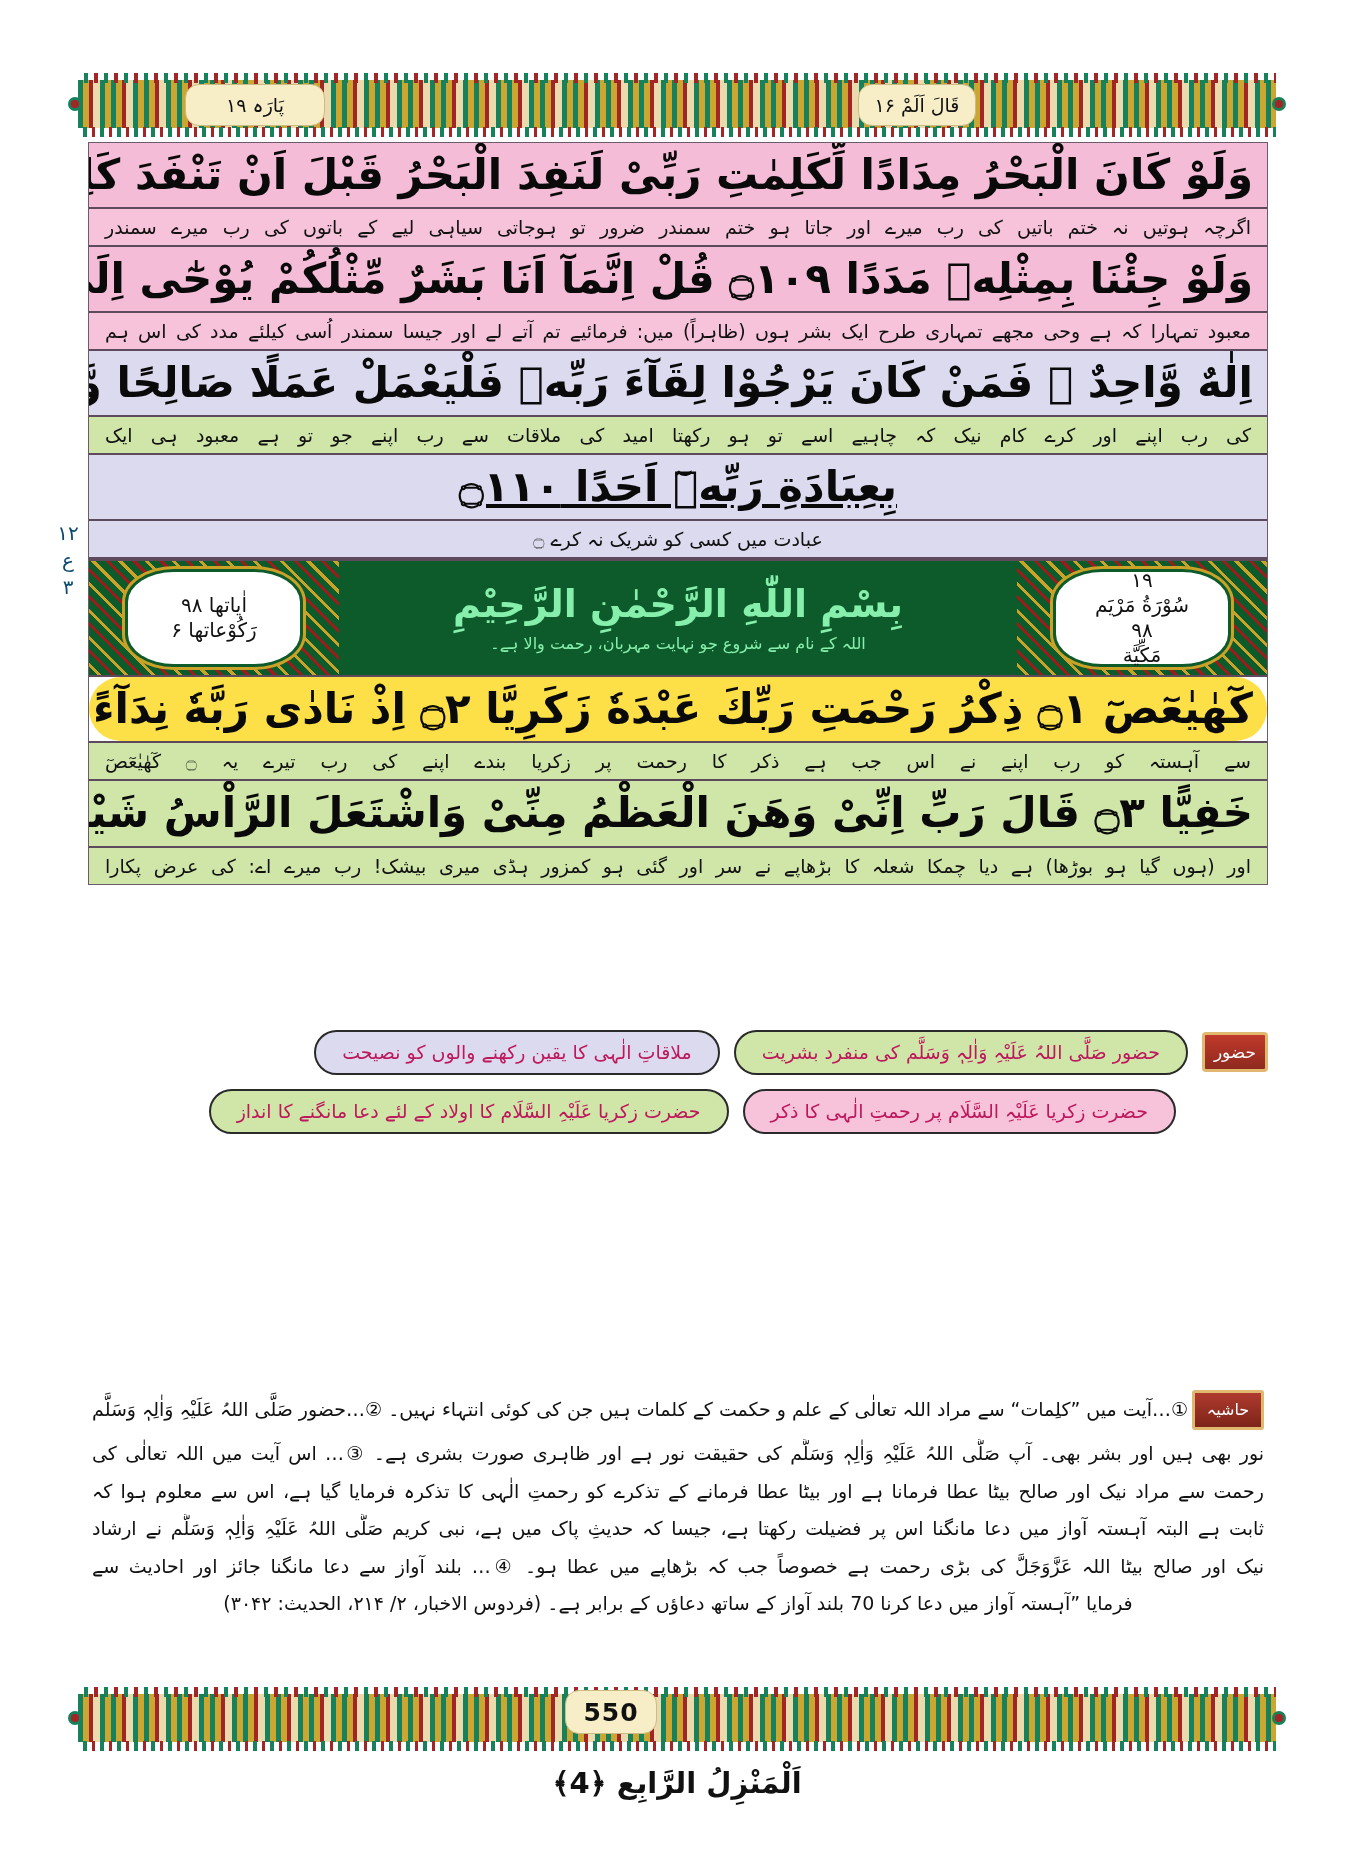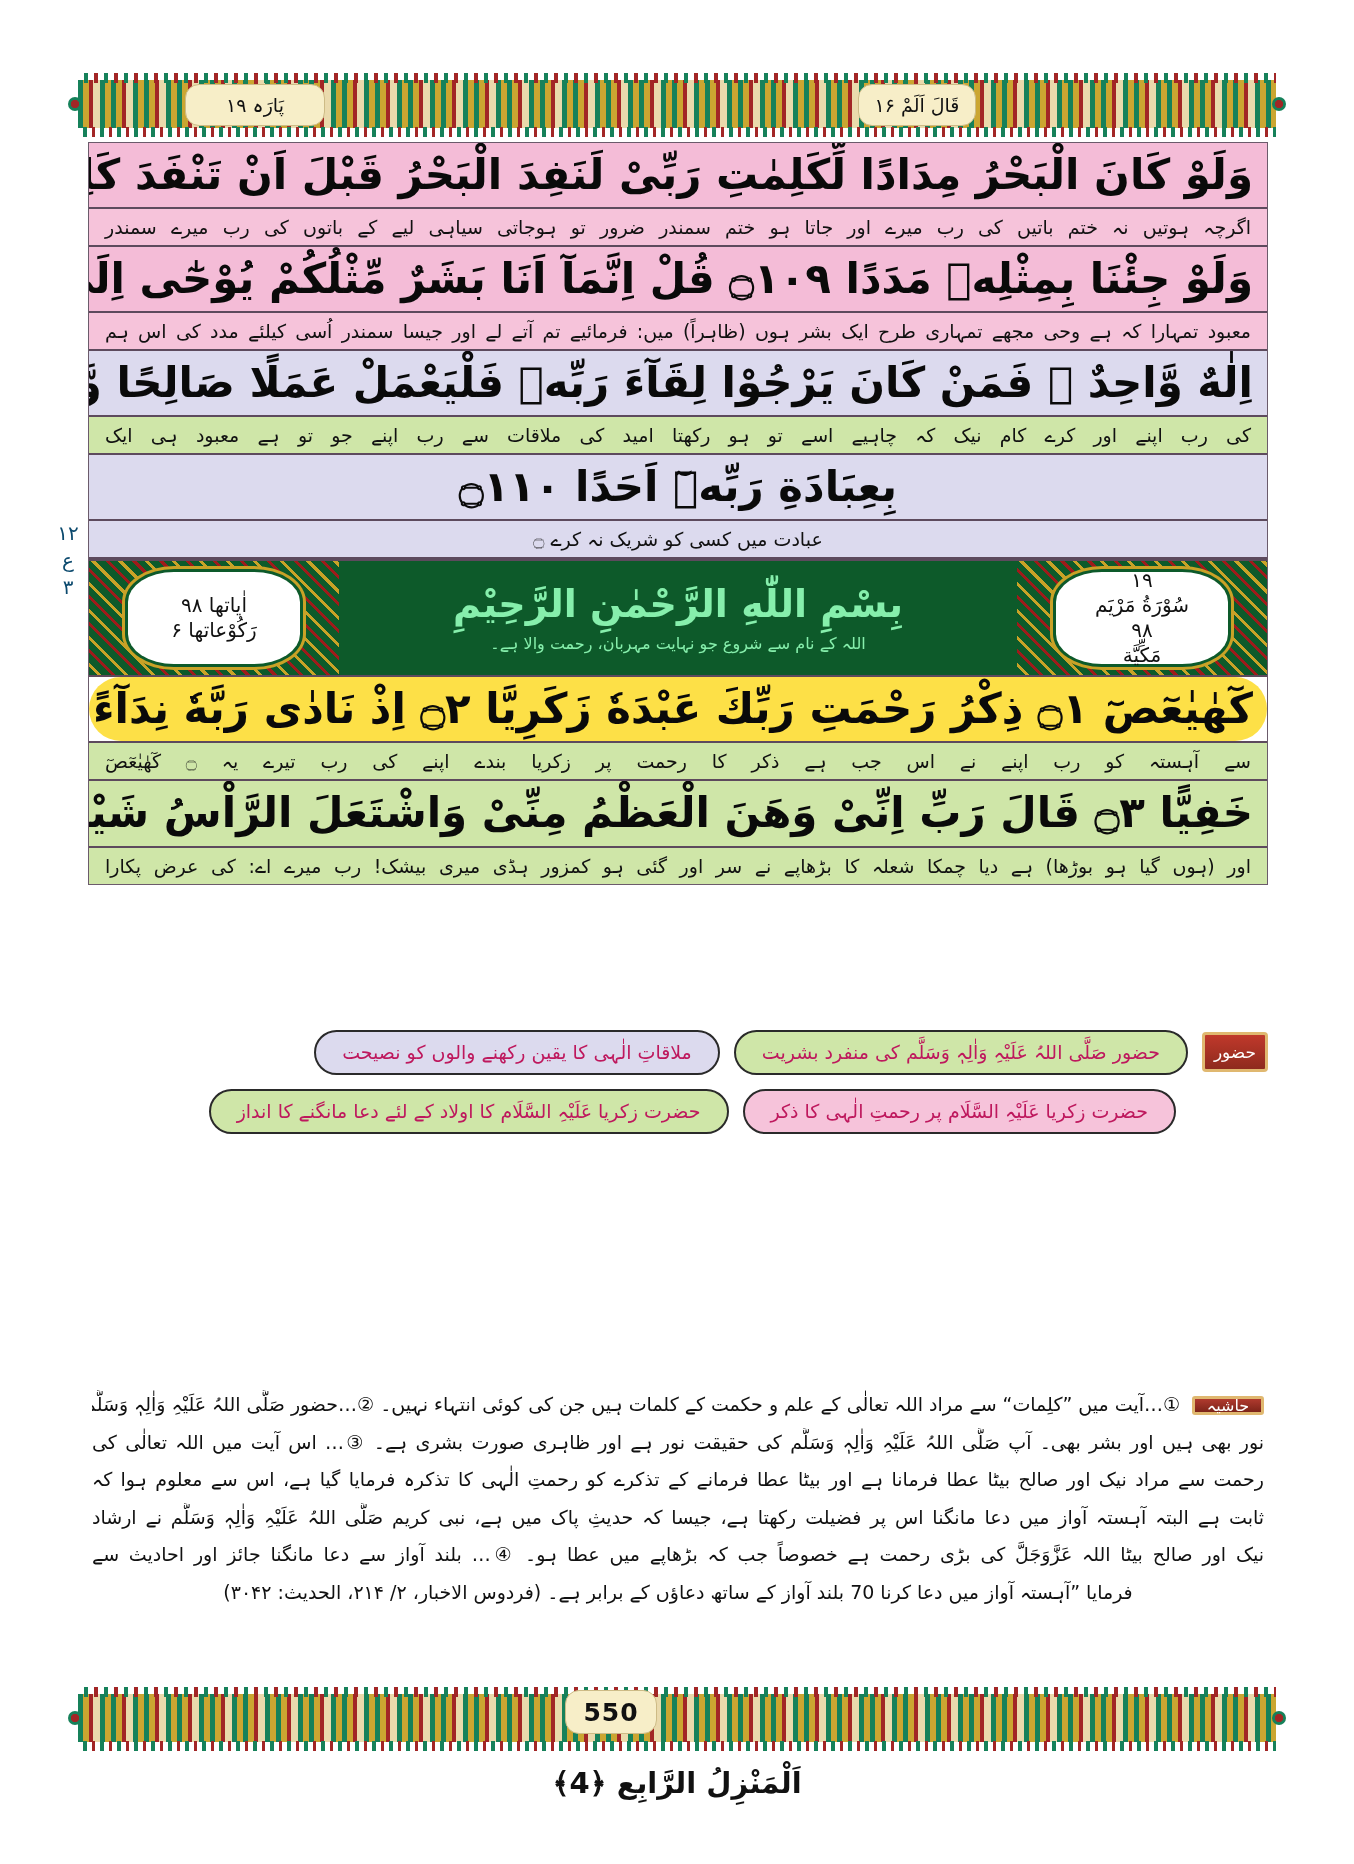--- a/index.html
+++ b/index.html
@@ -200,26 +200,26 @@
   .pill.pink{background:#f6c3da;}
 
   
   .hashiya{
     position:absolute;
     left:92px; top:1390px; width:1172px;
     direction:rtl;
   }
   .hashiya-head{
     display:inline-flex;align-items:center;justify-content:center;
-    width:72px;height:19px;
+    width:72px;height:40px;
     background:linear-gradient(#b03a2e,#7d2419);
     border:3px solid #e0b870;
     color:#fff;font-size:16px;
     vertical-align:middle;
-    margin-left:12px;
+    margin-left:4px;
     border-radius:3px;
   }
   .hashiya p{
     margin:0 0 9px 0;
     font-size:19px;
     line-height:1.5;
     color:#111;
     text-align:justify;
     text-align-last:justify;
     white-space:nowrap;
@@ -273,21 +273,21 @@
     </div>
 
     <div class="row bg-lav">
       <div class="arabic">اِلٰهٌ وَّاحِدٌ ۚ فَمَنْ كَانَ يَرْجُوْا لِقَآءَ رَبِّهٖ فَلْيَعْمَلْ عَمَلًا صَالِحًا وَّلَا يُشْرِكْ</div>
     </div>
     <div class="row bg-green">
       <div class="urdu">کی رب اپنے اور کرے کام نیک کہ چاہیے اسے تو ہو رکھتا امید کی ملاقات سے رب اپنے جو تو ہے معبود ہی ایک</div>
     </div>
 
     <div class="row bg-lav">
-      <div class="arabic" style="text-align:center;text-align-last:center;">بِعِبَادَةِ رَبِّهٖٓ اَحَدًا ۝۱۱۰</div>
+      <div class="arabic" style="text-align:center;text-align-last:center;text-decoration:underline;">بِعِبَادَةِ رَبِّهٖٓ اَحَدًا ۝۱۱۰</div>
     </div>
     <div class="row bg-lav">
       <div class="urdu" style="text-align:left;text-align-last:center;">عبادت میں کسی کو شریک نہ کرے ۝</div>
     </div>
 
     <div class="surah-band">
       <div class="surah-side">
         <div class="surah-side-inner">
           <div>۱۹</div>
           <div>سُوْرَةُ مَرْيَم</div>

